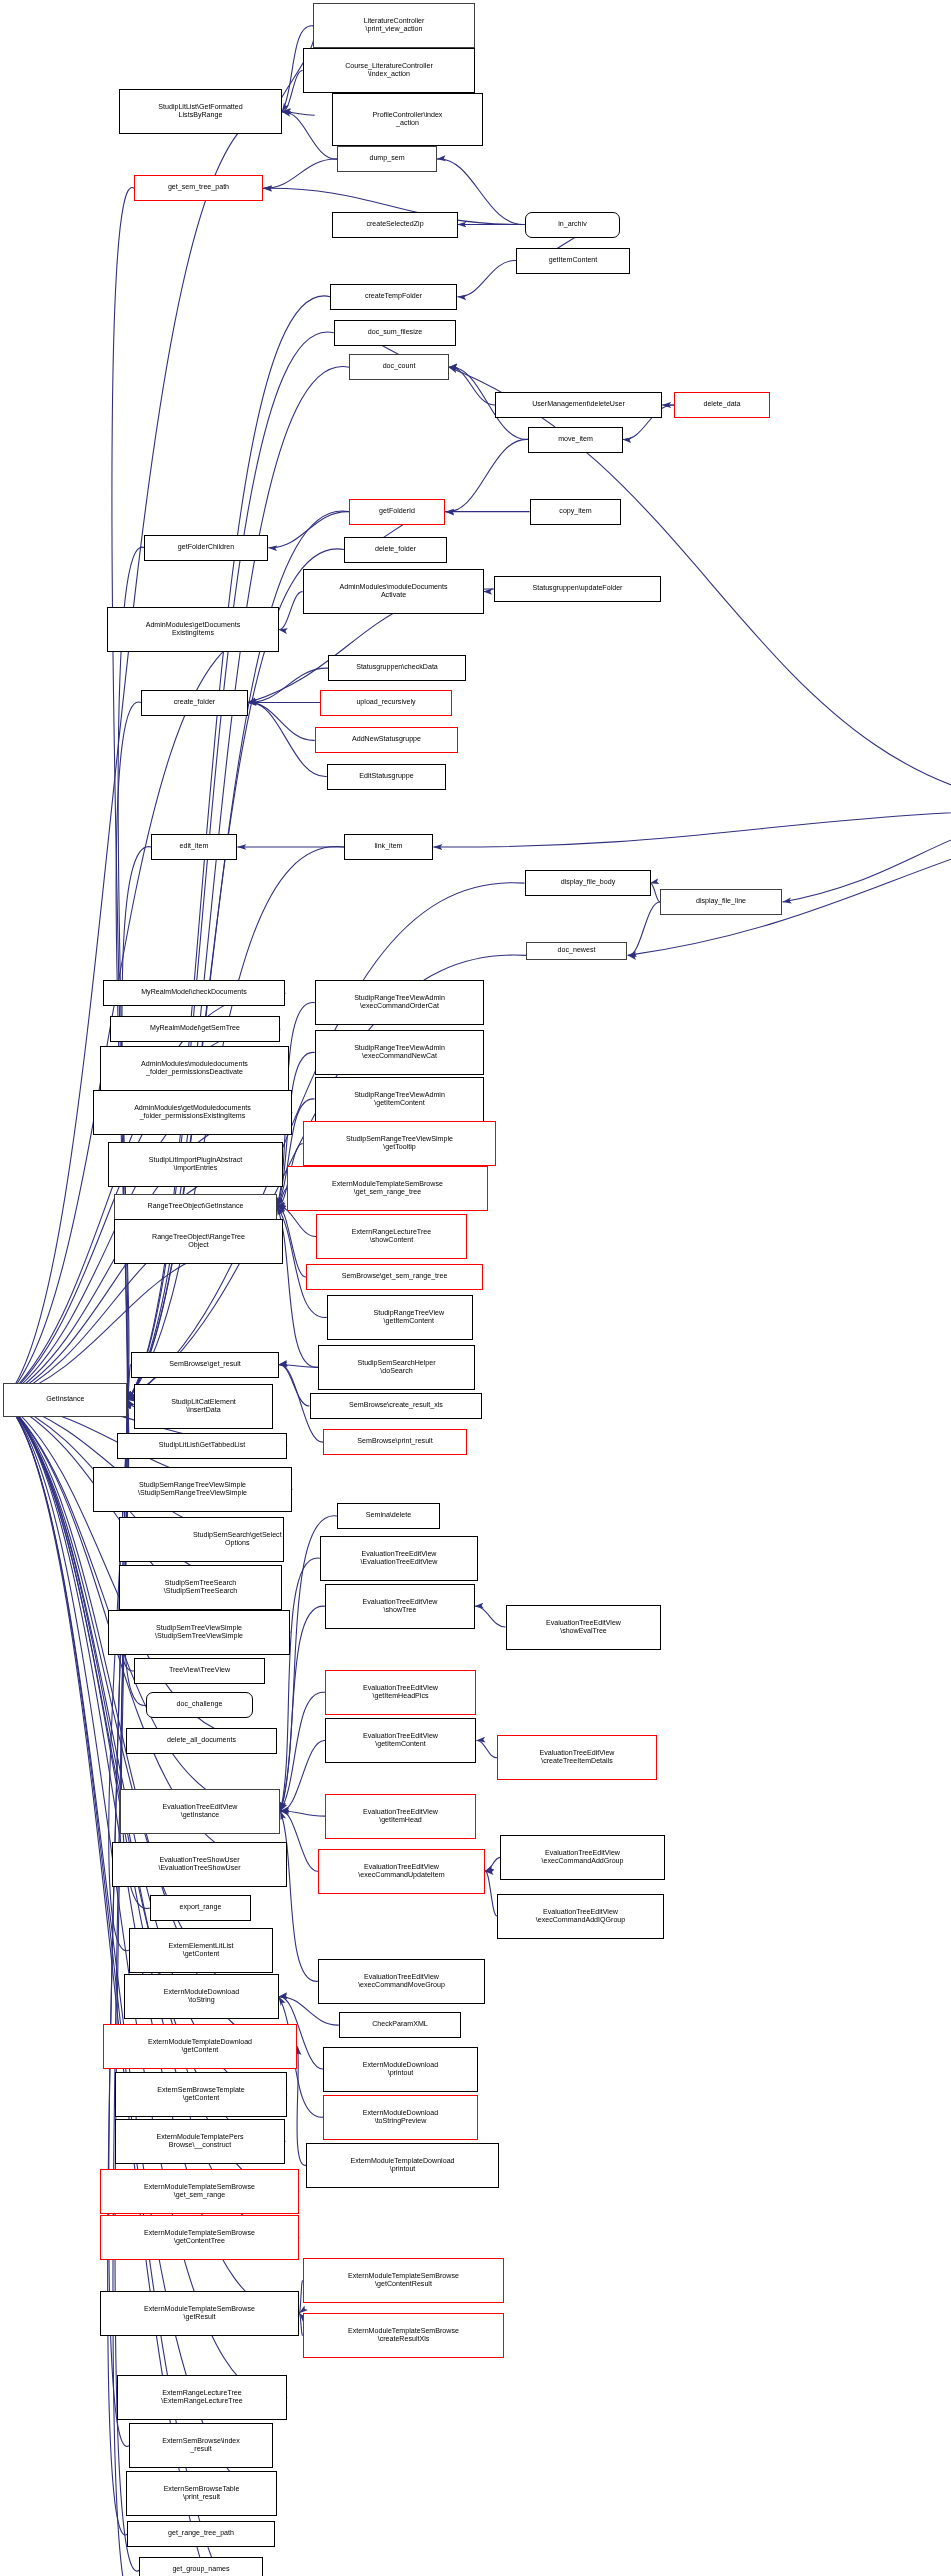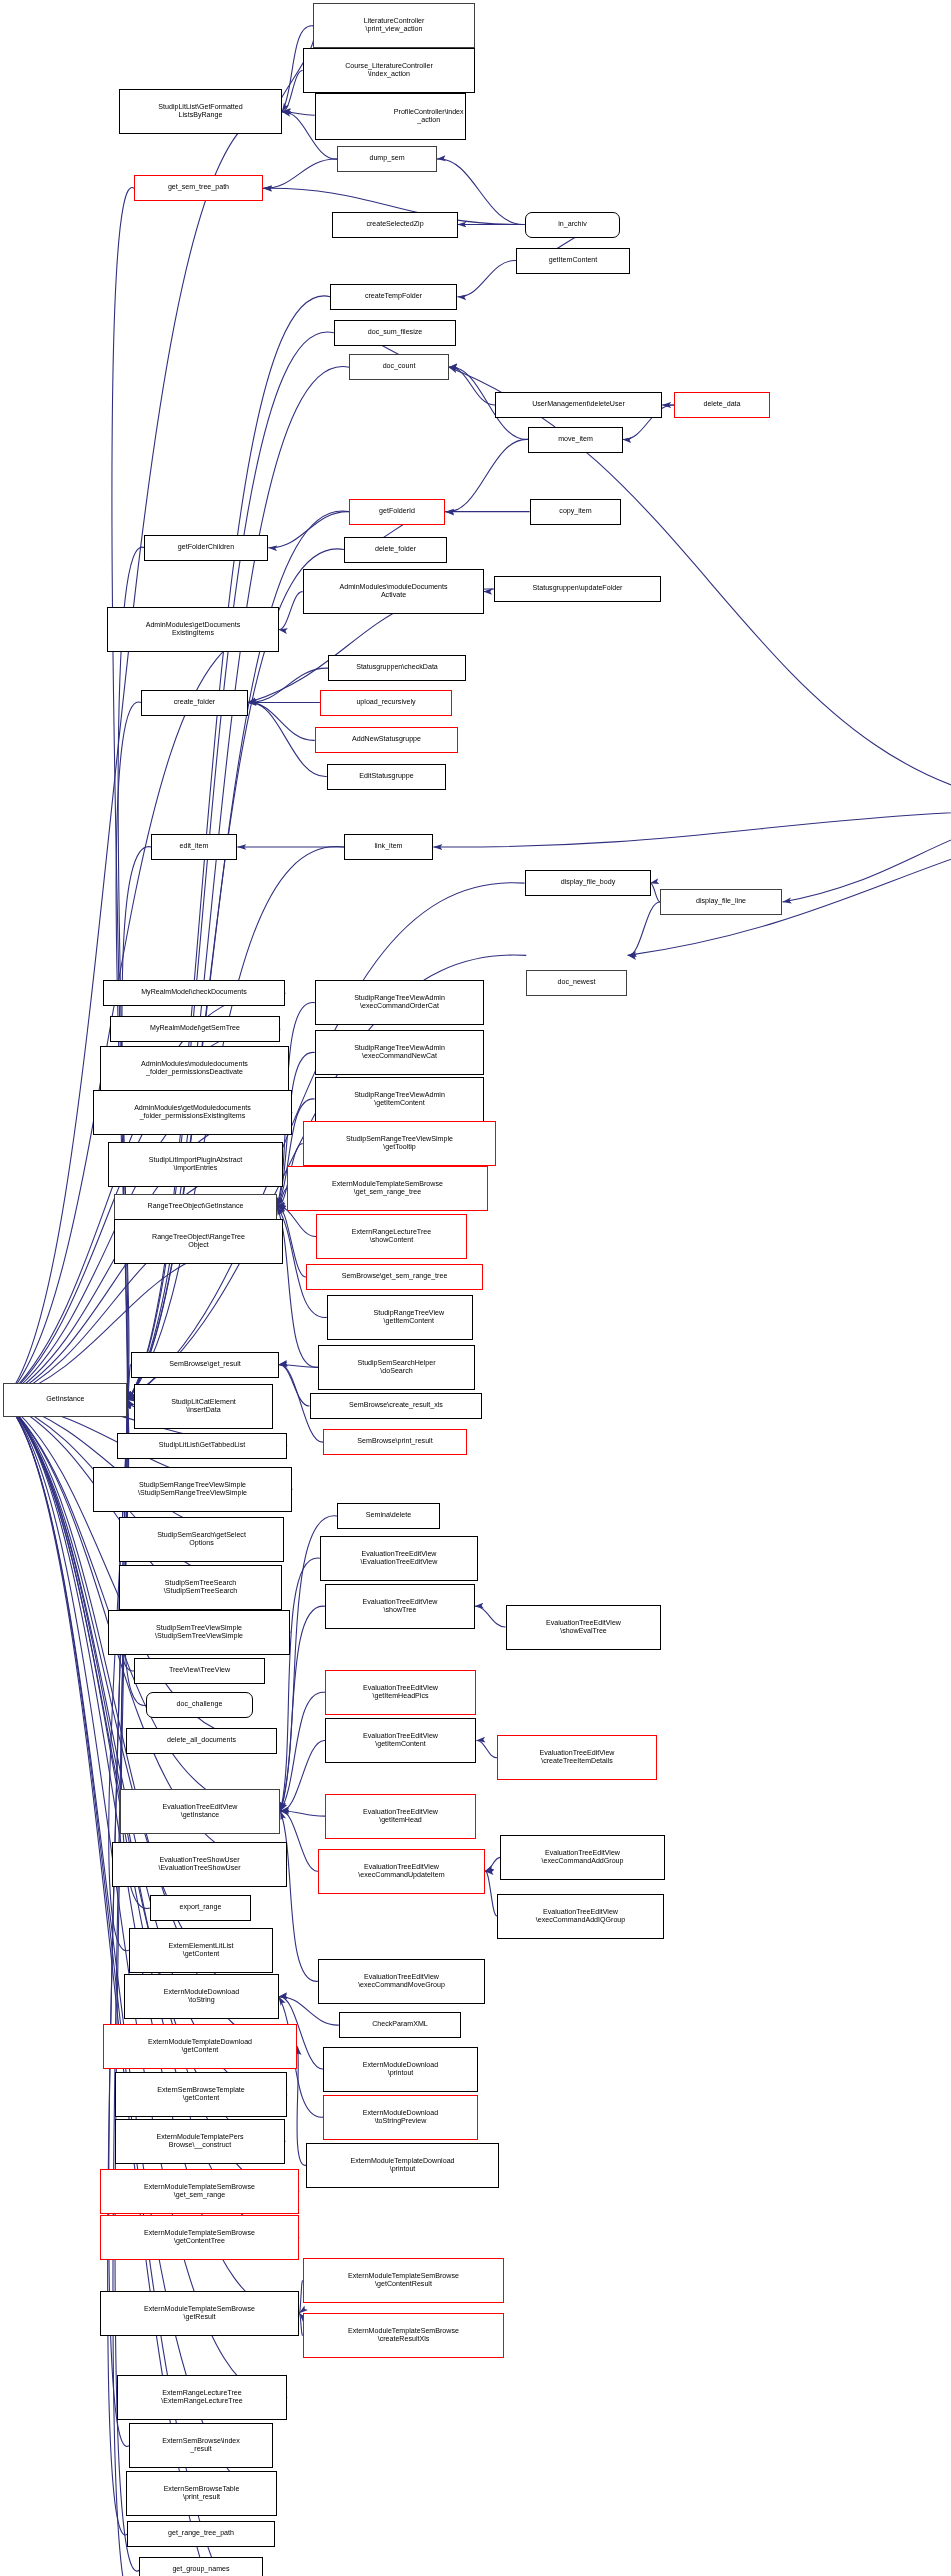--- a/index.html
+++ b/index.html
@@ -148,21 +148,21 @@
         <span>GetInstance</span>
       </div>
       <div class="node grey" style="left: 313px; top: 3.4px; width: 162px; height: 45px;">
         <span>LiteratureController
 \print_view_action</span>
       </div>
       <div class="node" style="left: 303px; top: 48px; width: 172px; height: 45px;">
         <span>Course_LiteratureController
 \index_action</span>
       </div>
-      <div class="node" style="left: 315px; top: 93px; width: 151px; height: 47px; justify-content: flex-end;">
+      <div class="node" style="left: 332px; top: 93px; width: 151px; height: 53px;">
         <span>ProfileController\index
 _action</span>
       </div>
       <div class="node" style="left: 119px; top: 89px; width: 163px; height: 45px;">
         <span>StudipLitList\GetFormatted
 ListsByRange</span>
       </div>
       <div class="node grey" style="left: 337px; top: 146px; width: 100px; height: 26px;">
         <span>dump_sem</span>
       </div>
@@ -239,21 +239,21 @@
       </div>
       <div class="node" style="left: 344px; top: 834px; width: 89px; height: 26px;">
         <span>link_item</span>
       </div>
       <div class="node" style="left: 525px; top: 870px; width: 126px; height: 26px; justify-content: center;">
         <span>display_file_body</span>
       </div>
       <div class="node grey" style="left: 660px; top: 889px; width: 122px; height: 26px;">
         <span>display_file_line</span>
       </div>
-      <div class="node grey" style="left: 526px; top: 970px; width: 101px; height: 26px;">
+      <div class="node grey" style="left: 526px; top: 942px; width: 101px; height: 18px;">
         <span>doc_newest</span>
       </div>
       <div class="node" style="left: 103px; top: 980px; width: 182px; height: 26px;">
         <span>MyRealmModel\checkDocuments</span>
       </div>
       <div class="node" style="left: 110px; top: 1016px; width: 170px; height: 26px;">
         <span>MyRealmModel\getSemTree</span>
       </div>
       <div class="node" style="left: 100px; top: 1046px; width: 189px; height: 45px;">
         <span>AdminModules\moduledocuments
@@ -281,21 +281,21 @@
         <span>StudipLitCatElement
 \insertData</span>
       </div>
       <div class="node" style="left: 117px; top: 1433px; width: 170px; height: 26px;">
         <span>StudipLitList\GetTabbedList</span>
       </div>
       <div class="node" style="left: 93px; top: 1467px; width: 199px; height: 45px;">
         <span>StudipSemRangeTreeViewSimple
 \StudipSemRangeTreeViewSimple</span>
       </div>
-      <div class="node" style="left: 119px; top: 1517px; width: 165px; height: 45px;">
+      <div class="node" style="left: 119px; top: 1517px; width: 165px; height: 45px; justify-content: flex-end;">
         <span>StudipSemSearch\getSelect
 Options</span>
       </div>
       <div class="node" style="left: 119px; top: 1565px; width: 163px; height: 45px;">
         <span>StudipSemTreeSearch
 \StudipSemTreeSearch</span>
       </div>
       <div class="node" style="left: 108px; top: 1610px; width: 182px; height: 45px;">
         <span>StudipSemTreeViewSimple
 \StudipSemTreeViewSimple</span>

